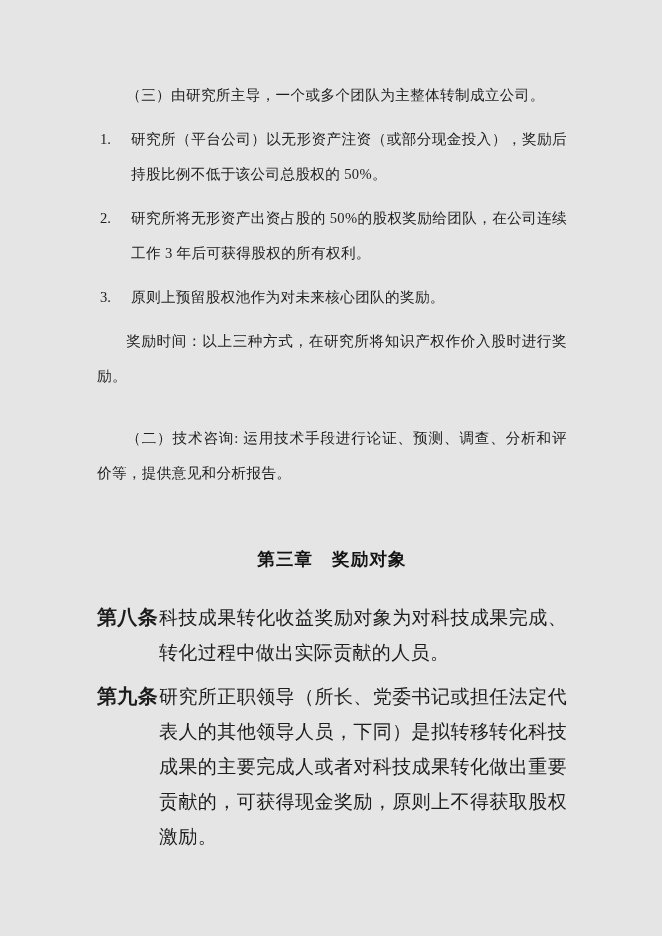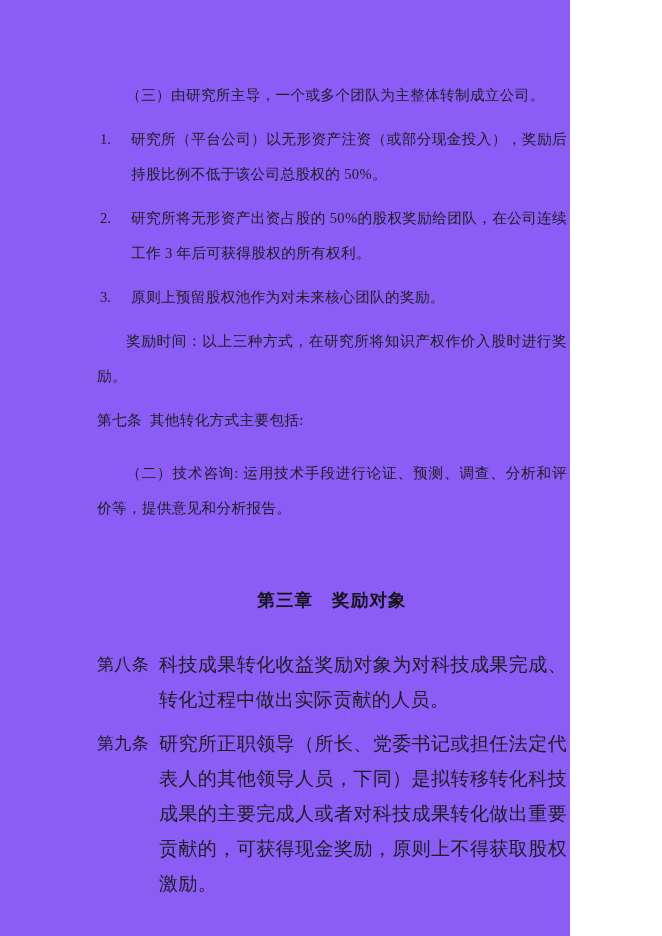--- a/index.html
+++ b/index.html
@@ -6,23 +6,23 @@
     margin: 0;
     padding: 0;
     background: #ffffff;
   }
   body {
     font-family: "Liberation Serif", "DejaVu Serif", serif;
     color: #1a1a1a;
   }
   #page {
     position: relative;
-    width: 570px;
+    width: 662px;
     height: 936px;
-    background: #8b5cf6;
+    background: #e5e5e5;
     overflow: hidden;
     box-sizing: border-box;
   }
   #content {
     position: absolute;
     left: 97px;
     top: 78px;
     width: 470px;
   }
 
@@ -71,25 +71,26 @@
 
   
   .article {
     display: flex;
     align-items: flex-start;
     margin: 0;
   }
   .article .label {
     flex: 0 0 auto;
     width: 62px;
-    font-size: 17px;
+    font-size: 20px;
     line-height: 35px;
     letter-spacing: 0.35px;
     white-space: nowrap;
     color: #1d1d1d;
+    font-weight: bold;
   }
   .article .body {
     flex: 1 1 auto;
     font-size: 19px;
     line-height: 35px;
     letter-spacing: 0.35px;
     text-align: justify;
     text-justify: inter-character;
     color: #1d1d1d;
   }
@@ -104,21 +105,21 @@
     color: #1d1d1d;
   }
 
   
   .chapter {
     font-size: 17.5px;
     line-height: 35px;
     font-weight: bold;
     text-align: center;
     letter-spacing: 1.2px;
-    margin: 9px;
+    margin: 3px;
     color: #131313;
     font-family: "Liberation Serif", "DejaVu Serif", serif;
   }
 
   .gap-sm { height: 9px; }
   .gap-md { height: 20px; }
   .gap-lg { height: 30px; }
 </style>
 </head>
 <body>
@@ -148,23 +149,20 @@
       <span class="marker">3.</span>
       <span class="body">原则上预留股权池作为对未来核心团队的奖励。</span>
     </div>
 
     <div class="gap-sm"></div>
 
     <p class="p indent2">奖励时间：以上三种方式，在研究所将知识产权作价入股时进行奖励。</p>
 
     <div class="gap-sm"></div>
 
-    <p class="article-flow">
-      <span>第七条</span><span>&nbsp;&nbsp;</span><span>其他转化方式主要包括:</span>
-    </p>
 
     <div class="gap-sm"></div>
 
 
     <div class="gap-sm"></div>
 
     <p class="p indent2">（二）技术咨询: 运用技术手段进行论证、预测、调查、分析和评价等，提供意见和分析报告。</p>
 
     <div class="gap-sm"></div>
 

